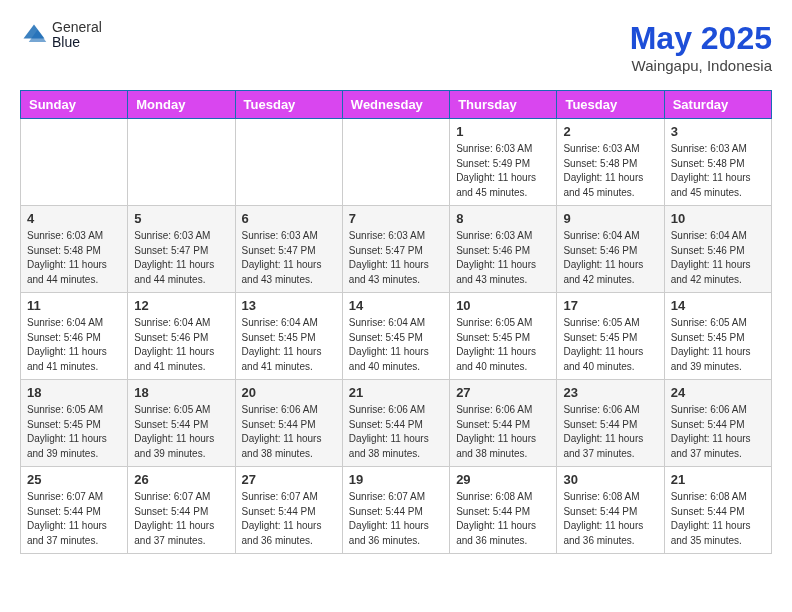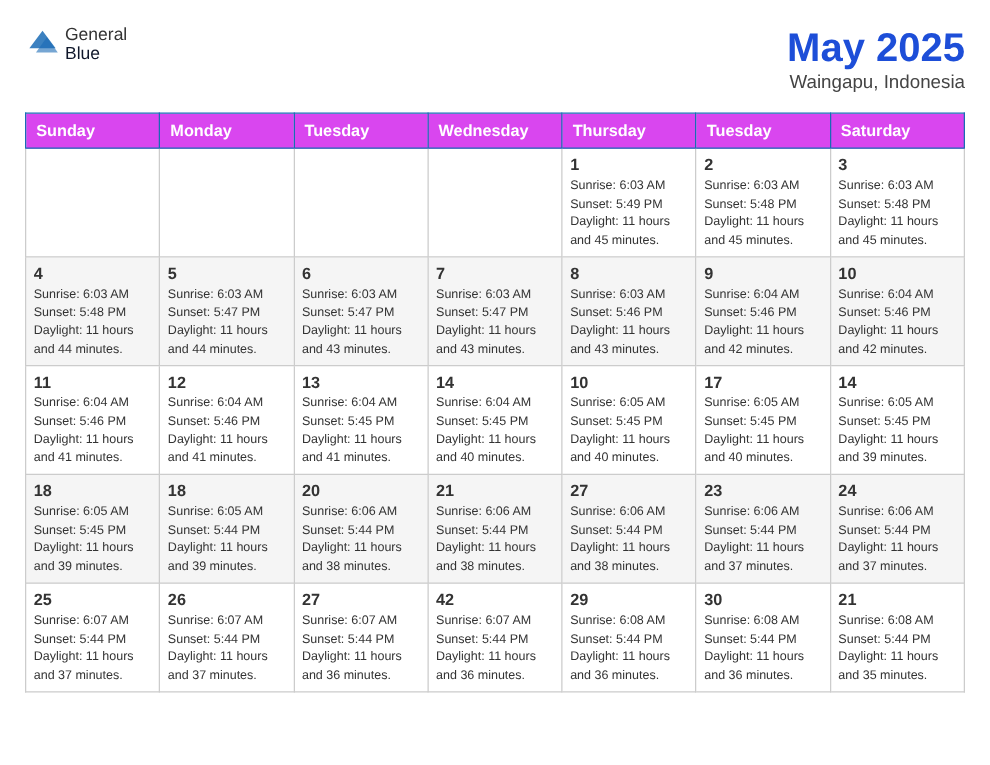--- a/index.html
+++ b/index.html
@@ -238,21 +238,21 @@
         </td>
         <td>
           <span class="day-num">26</span>
           <div class="day-info">Sunrise: 6:07 AM<br>Sunset: 5:44 PM<br>Daylight: 11 hours and 37 minutes.</div>
         </td>
         <td>
           <span class="day-num">27</span>
           <div class="day-info">Sunrise: 6:07 AM<br>Sunset: 5:44 PM<br>Daylight: 11 hours and 36 minutes.</div>
         </td>
         <td>
-          <span class="day-num">42</span>
+          <span class="day-num">19</span>
           <div class="day-info">Sunrise: 6:07 AM<br>Sunset: 5:44 PM<br>Daylight: 11 hours and 36 minutes.</div>
         </td>
         <td>
           <span class="day-num">29</span>
           <div class="day-info">Sunrise: 6:08 AM<br>Sunset: 5:44 PM<br>Daylight: 11 hours and 36 minutes.</div>
         </td>
         <td>
           <span class="day-num">30</span>
           <div class="day-info">Sunrise: 6:08 AM<br>Sunset: 5:44 PM<br>Daylight: 11 hours and 36 minutes.</div>
         </td>

